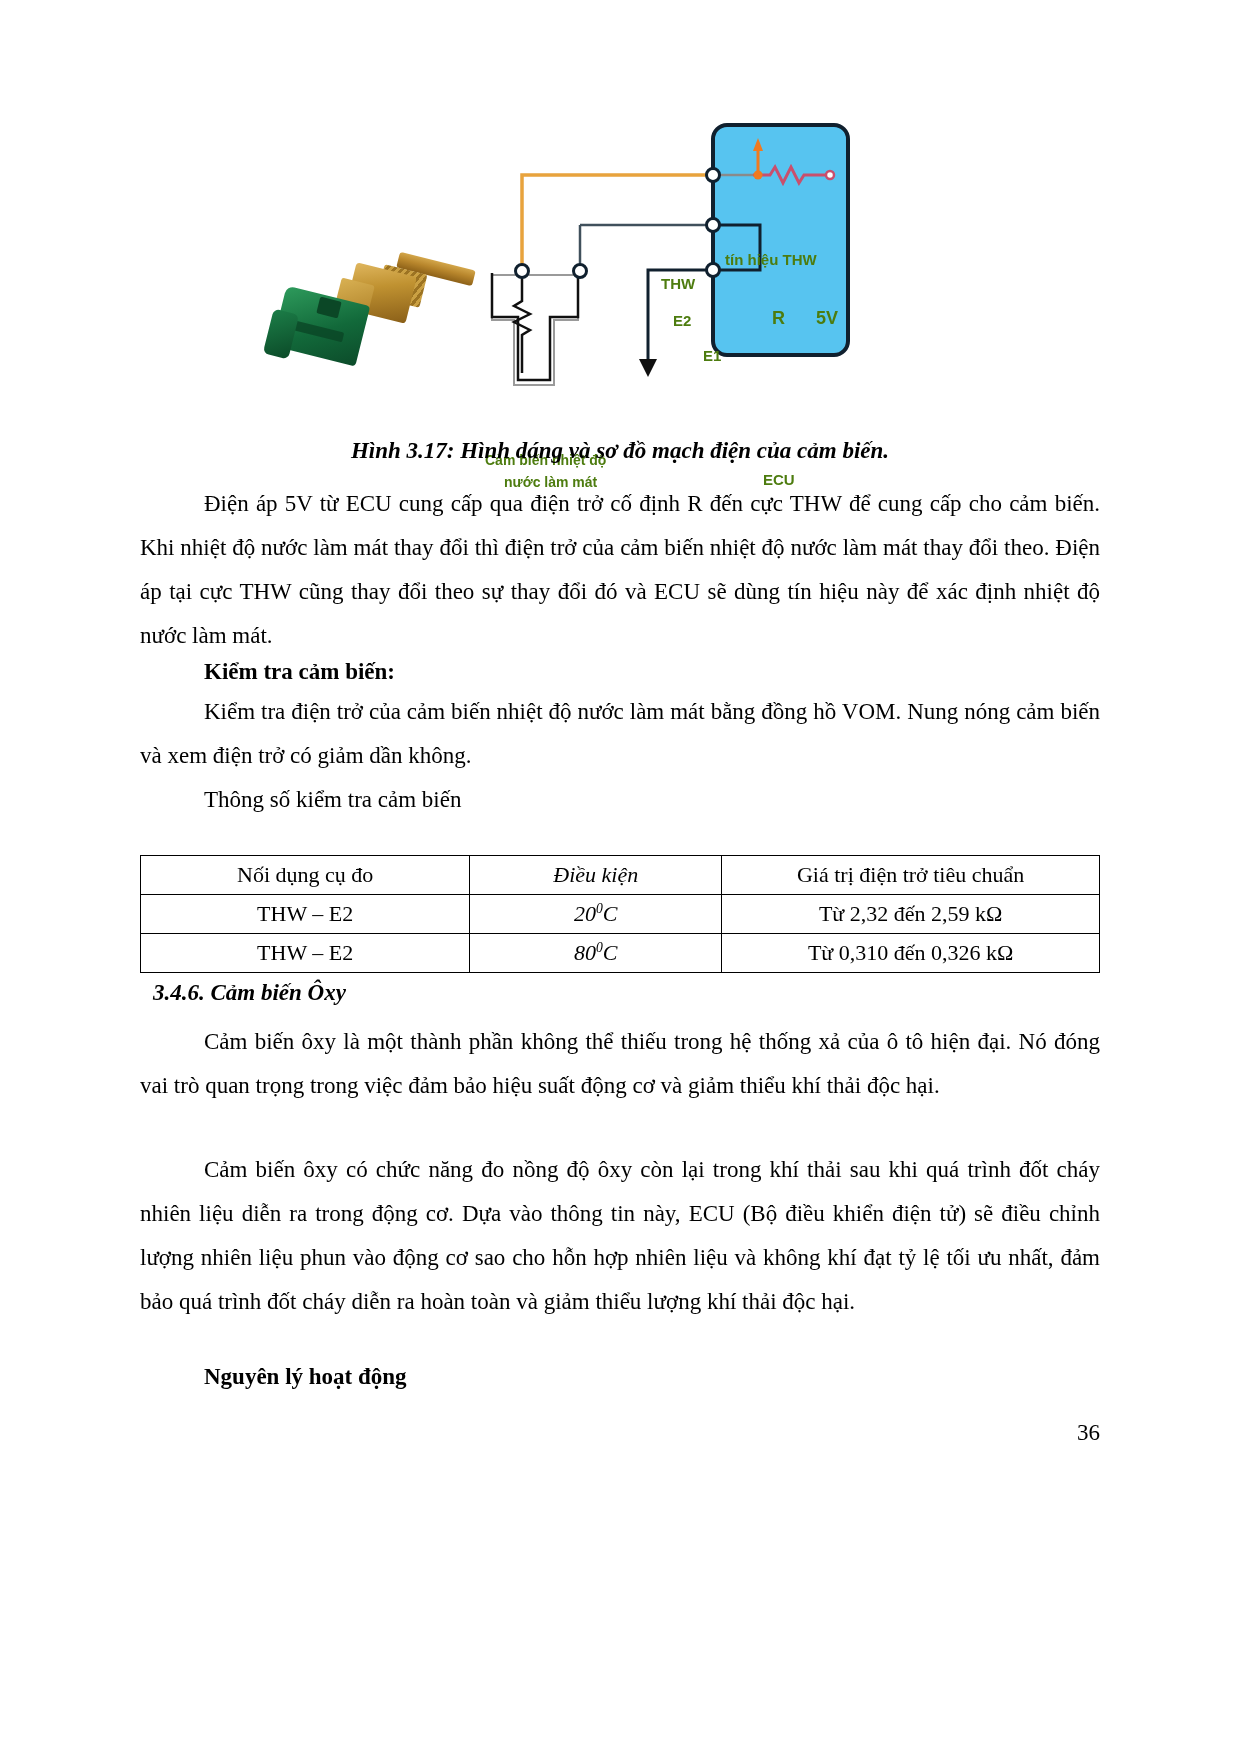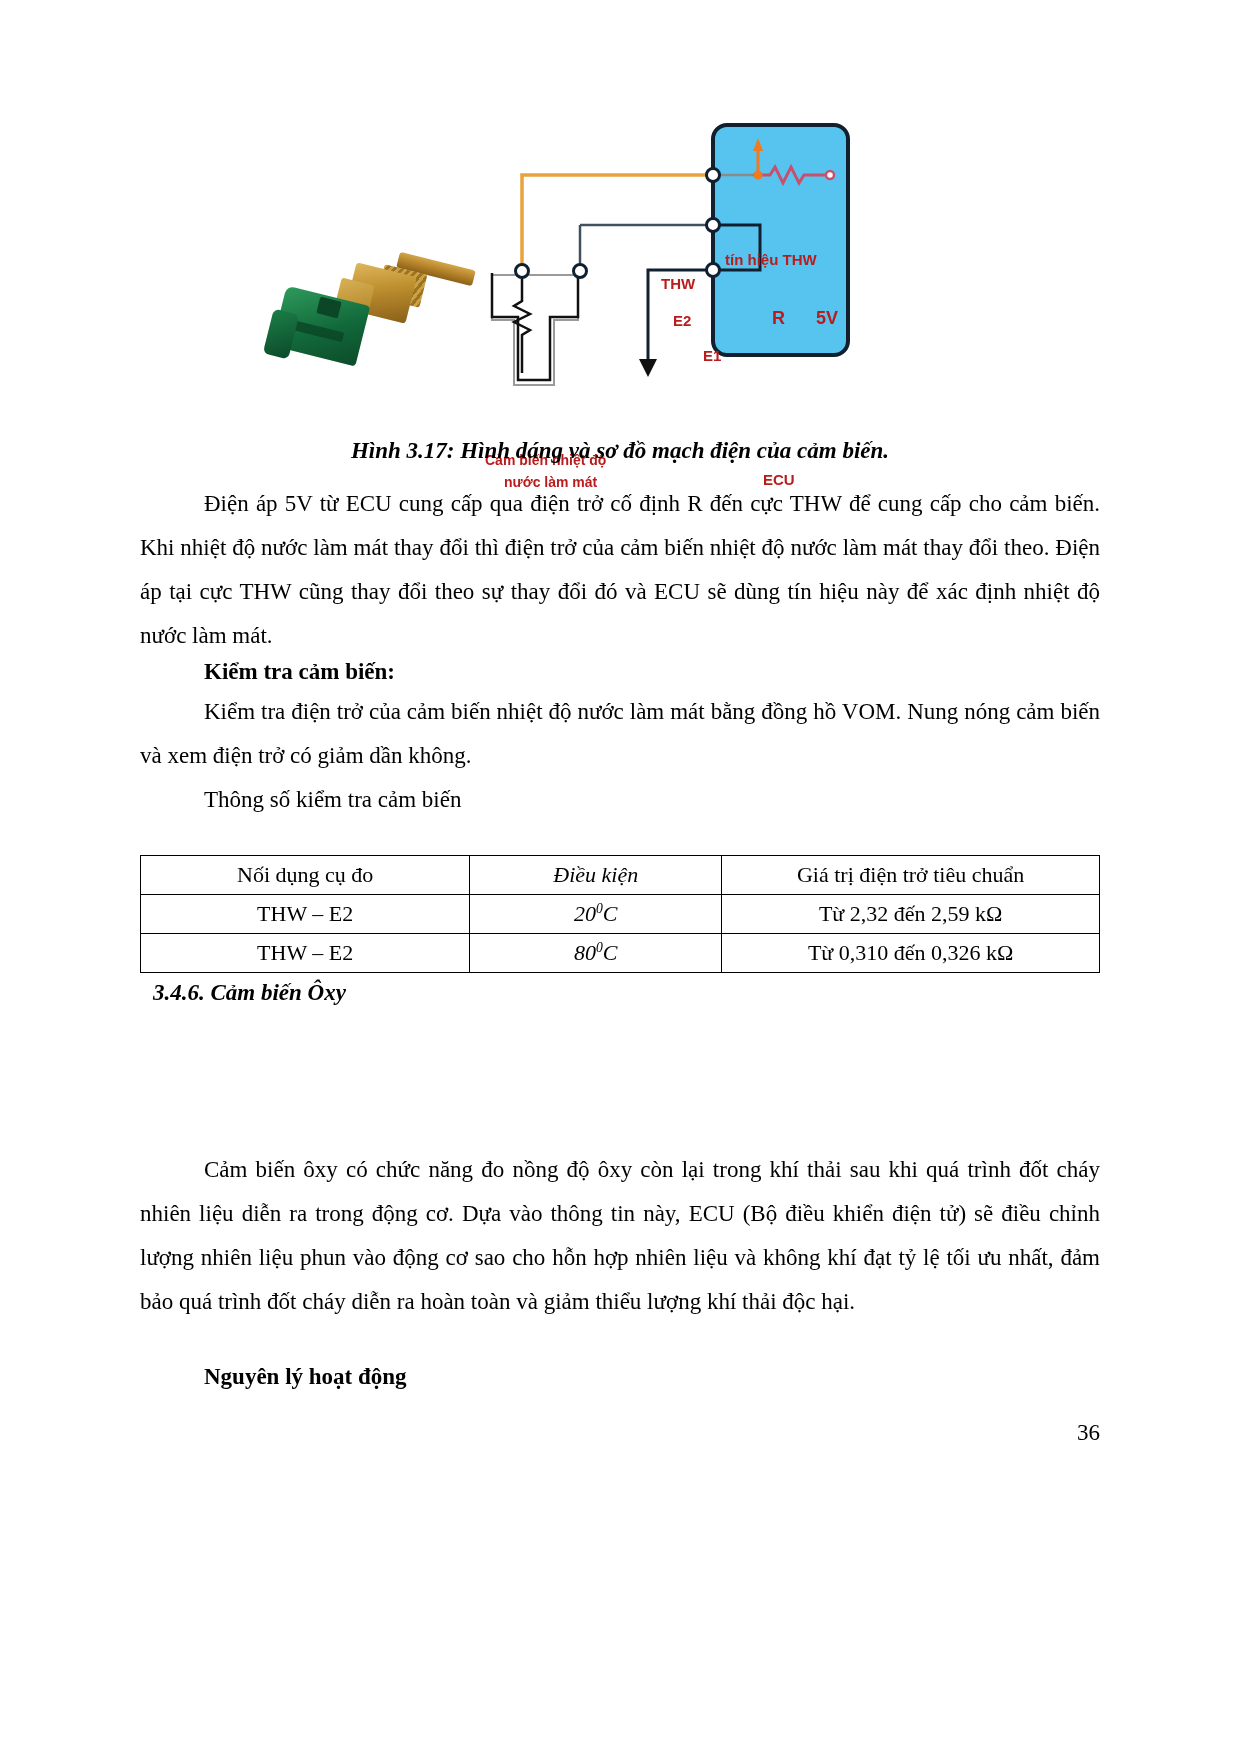--- a/index.html
+++ b/index.html
@@ -123,21 +123,21 @@
     top: 0;
     width: 430px;
     height: 300px;
   }
   .circuit svg { display:block; }
 
   .dia-label {
     position: absolute;
     font-family: "Liberation Sans", sans-serif;
     font-weight: bold;
-    color: #b91c1c;
+    color: #4d7c0f;
     white-space: nowrap;
   }
   .lbl-thw  { left: 661px; top: 170px; font-size: 15px; }
   .lbl-e2   { left: 673px; top: 207px; font-size: 15px; }
   .lbl-e1   { left: 703px; top: 242px; font-size: 15px; }
   .lbl-tin  { left: 725px; top: 146px; font-size: 15px; }
   .lbl-r    { left: 772px; top: 203px; font-size: 18px; }
   .lbl-5v   { left: 816px; top: 203px; font-size: 18px; }
   .lbl-ecu  { left: 763px; top: 366px; font-size: 15px; }
   .lbl-sen1 { left: 485px; top: 347px; font-size: 14px; }
@@ -323,20 +323,23 @@
       <tr>
         <td class="c1">THW – E2</td>
         <td class="c2"><span>80</span><sup>0</sup><span>C</span></td>
         <td class="c3">Từ 0,310 đến 0,326 kΩ</td>
       </tr>
     </tbody>
   </table>
 
   <div id="sec-title">3.4.6. Cảm biến Ôxy</div>
 
+  <div class="body-block" id="para3">
+    <p>Cảm biến ôxy là một thành phần không thể thiếu trong hệ thống xả của ô tô hiện đại. Nó đóng vai trò quan trọng trong việc đảm bảo hiệu suất động cơ và giảm thiểu khí thải độc hại.</p>
+  </div>
 
   <div class="body-block" id="para4">
     <p>Cảm biến ôxy có chức năng đo nồng độ ôxy còn lại trong khí thải sau khi quá trình đốt cháy nhiên liệu diễn ra trong động cơ. Dựa vào thông tin này, ECU (Bộ điều khiển điện tử) sẽ điều chỉnh lượng nhiên liệu phun vào động cơ sao cho hỗn hợp nhiên liệu và không khí đạt tỷ lệ tối ưu nhất, đảm bảo quá trình đốt cháy diễn ra hoàn toàn và giảm thiểu lượng khí thải độc hại.</p>
   </div>
 
   <div class="body-block" id="nguyenly">
     <p class="bold-lead">Nguyên lý hoạt động</p>
   </div>
 
   <div class="page-number">36</div>

